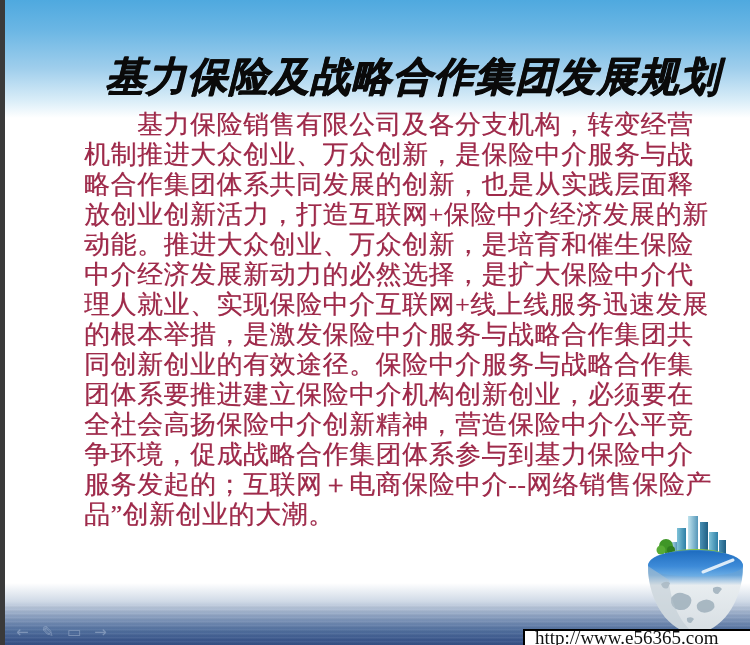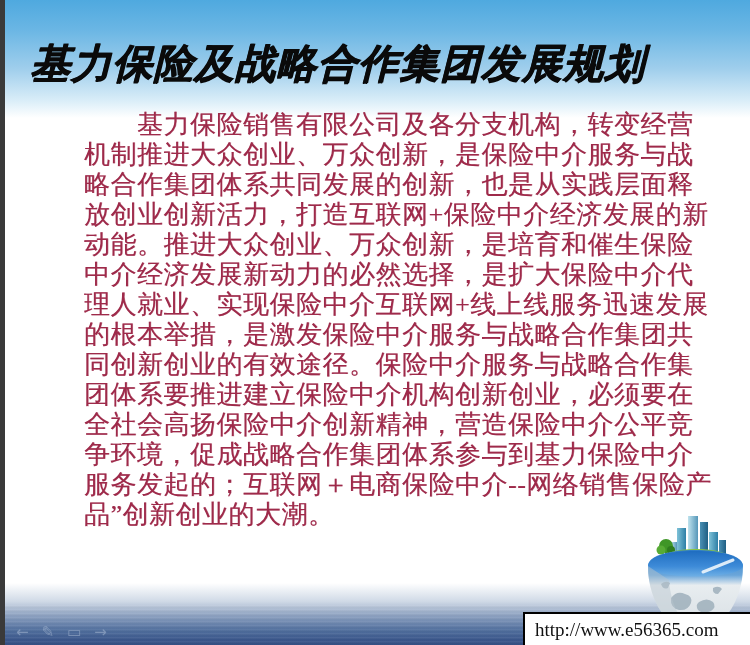--- a/index.html
+++ b/index.html
@@ -43,24 +43,24 @@
   }
   
   .edge-strip {
     position: absolute;
     top: 0; left: 0; bottom: 0;
     width: 5px;
     background: #3a3a3a;
   }
   .title {
     position: absolute;
-    top: 36px;
+    top: 49px;
     left: 30px;
     right: 30px;
-    text-align: left;
+    text-align: right;
     font-family: "Liberation Sans", "DejaVu Sans", sans-serif;
     font-weight: bold;
     font-style: italic;
     font-size: 40px;
     letter-spacing: 1px;
     color: #0a0a0a;
     text-shadow: 1px 0 0 #0a0a0a, 0 1px 0 #0a0a0a;
     white-space: nowrap;
   }
   .body-text {
@@ -83,21 +83,21 @@
     top: 510px;
     width: 109px;
     height: 130px;
   }
   
   .url-box {
     position: absolute;
     right: 0;
     bottom: 0;
     width: 227px;
-    height: 33px;
+    height: 16px;
     background: #ffffff;
     border-top: 2px solid #000000;
     border-left: 2px solid #000000;
     display: flex;
     align-items: center;
     padding-left: 10px;
   }
   .url-box span {
     font-family: "Liberation Serif", "DejaVu Serif", serif;
     font-size: 19px;

